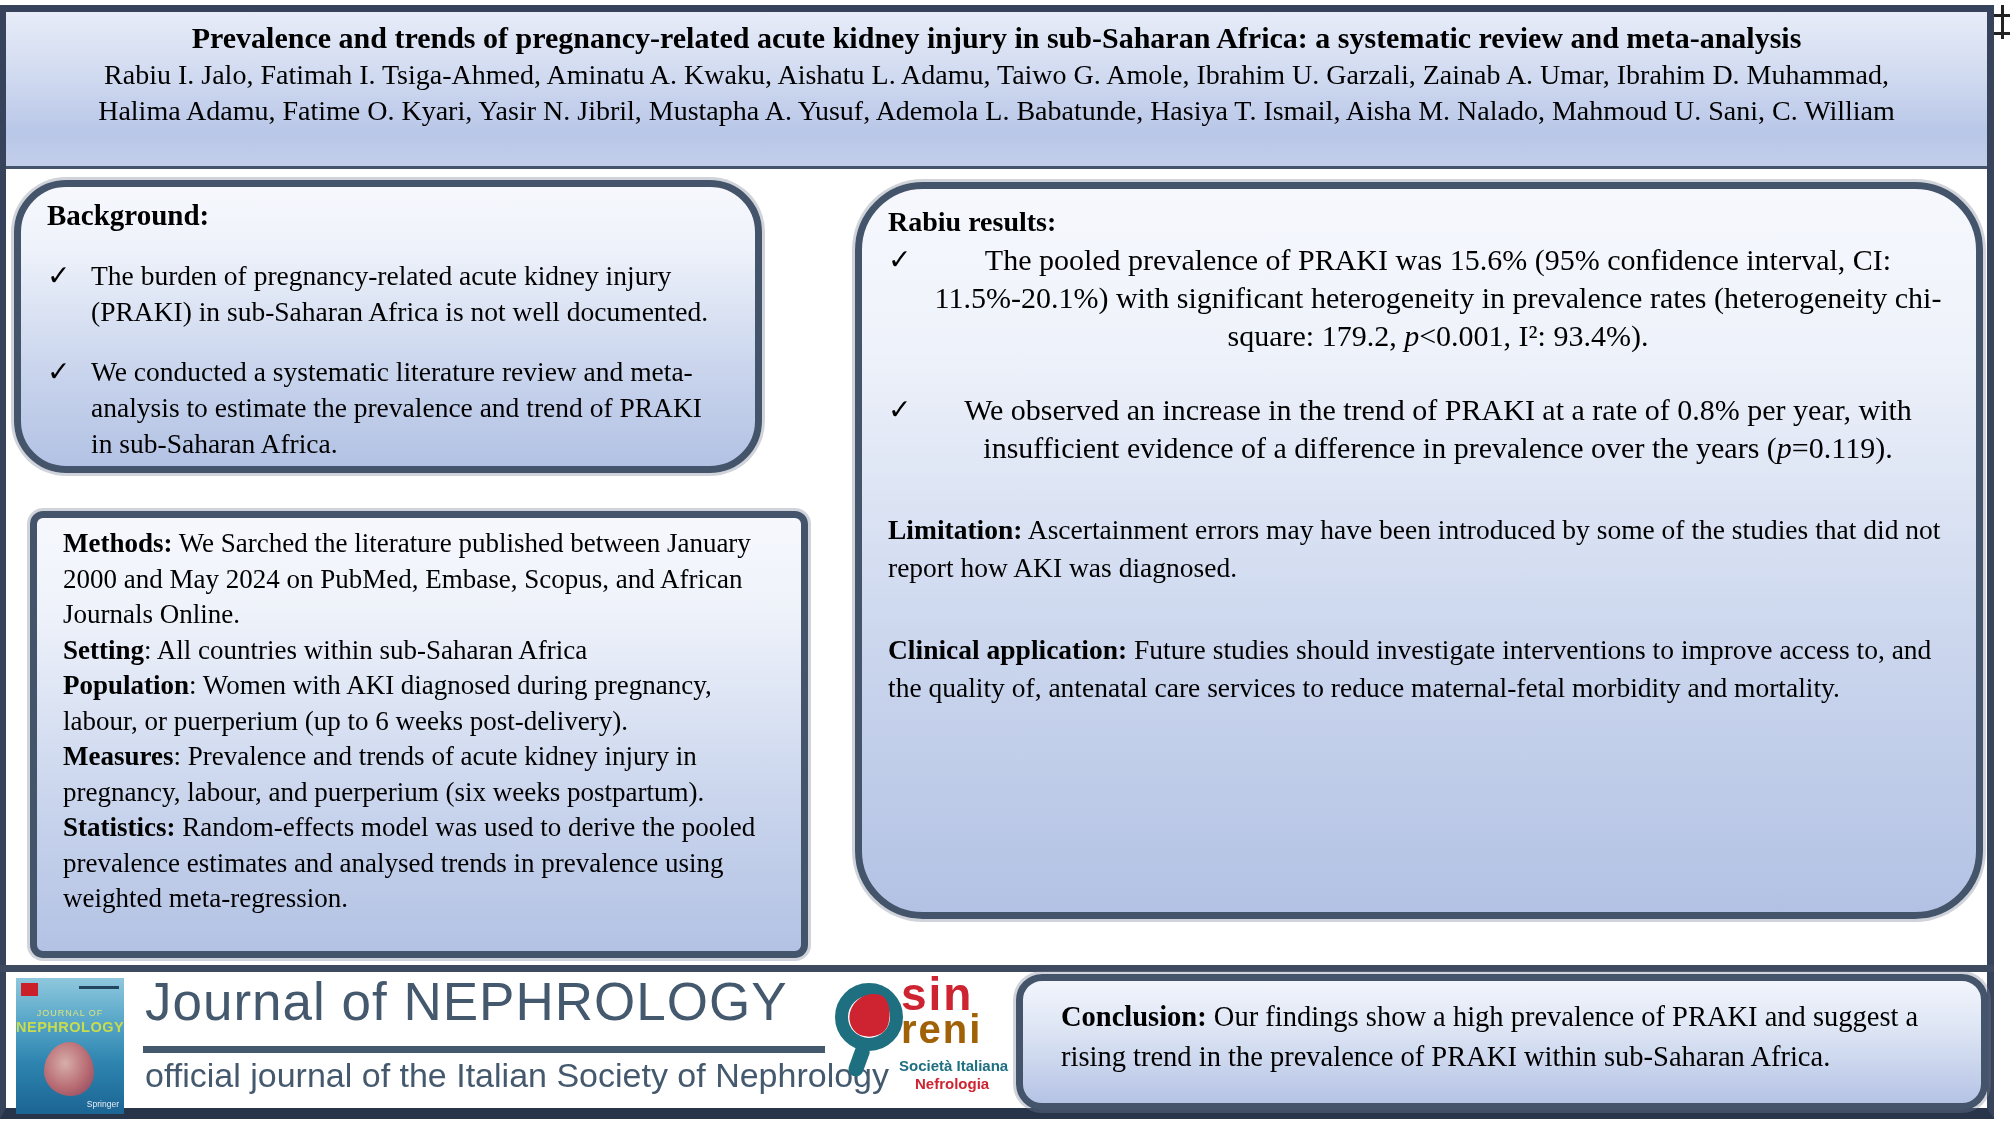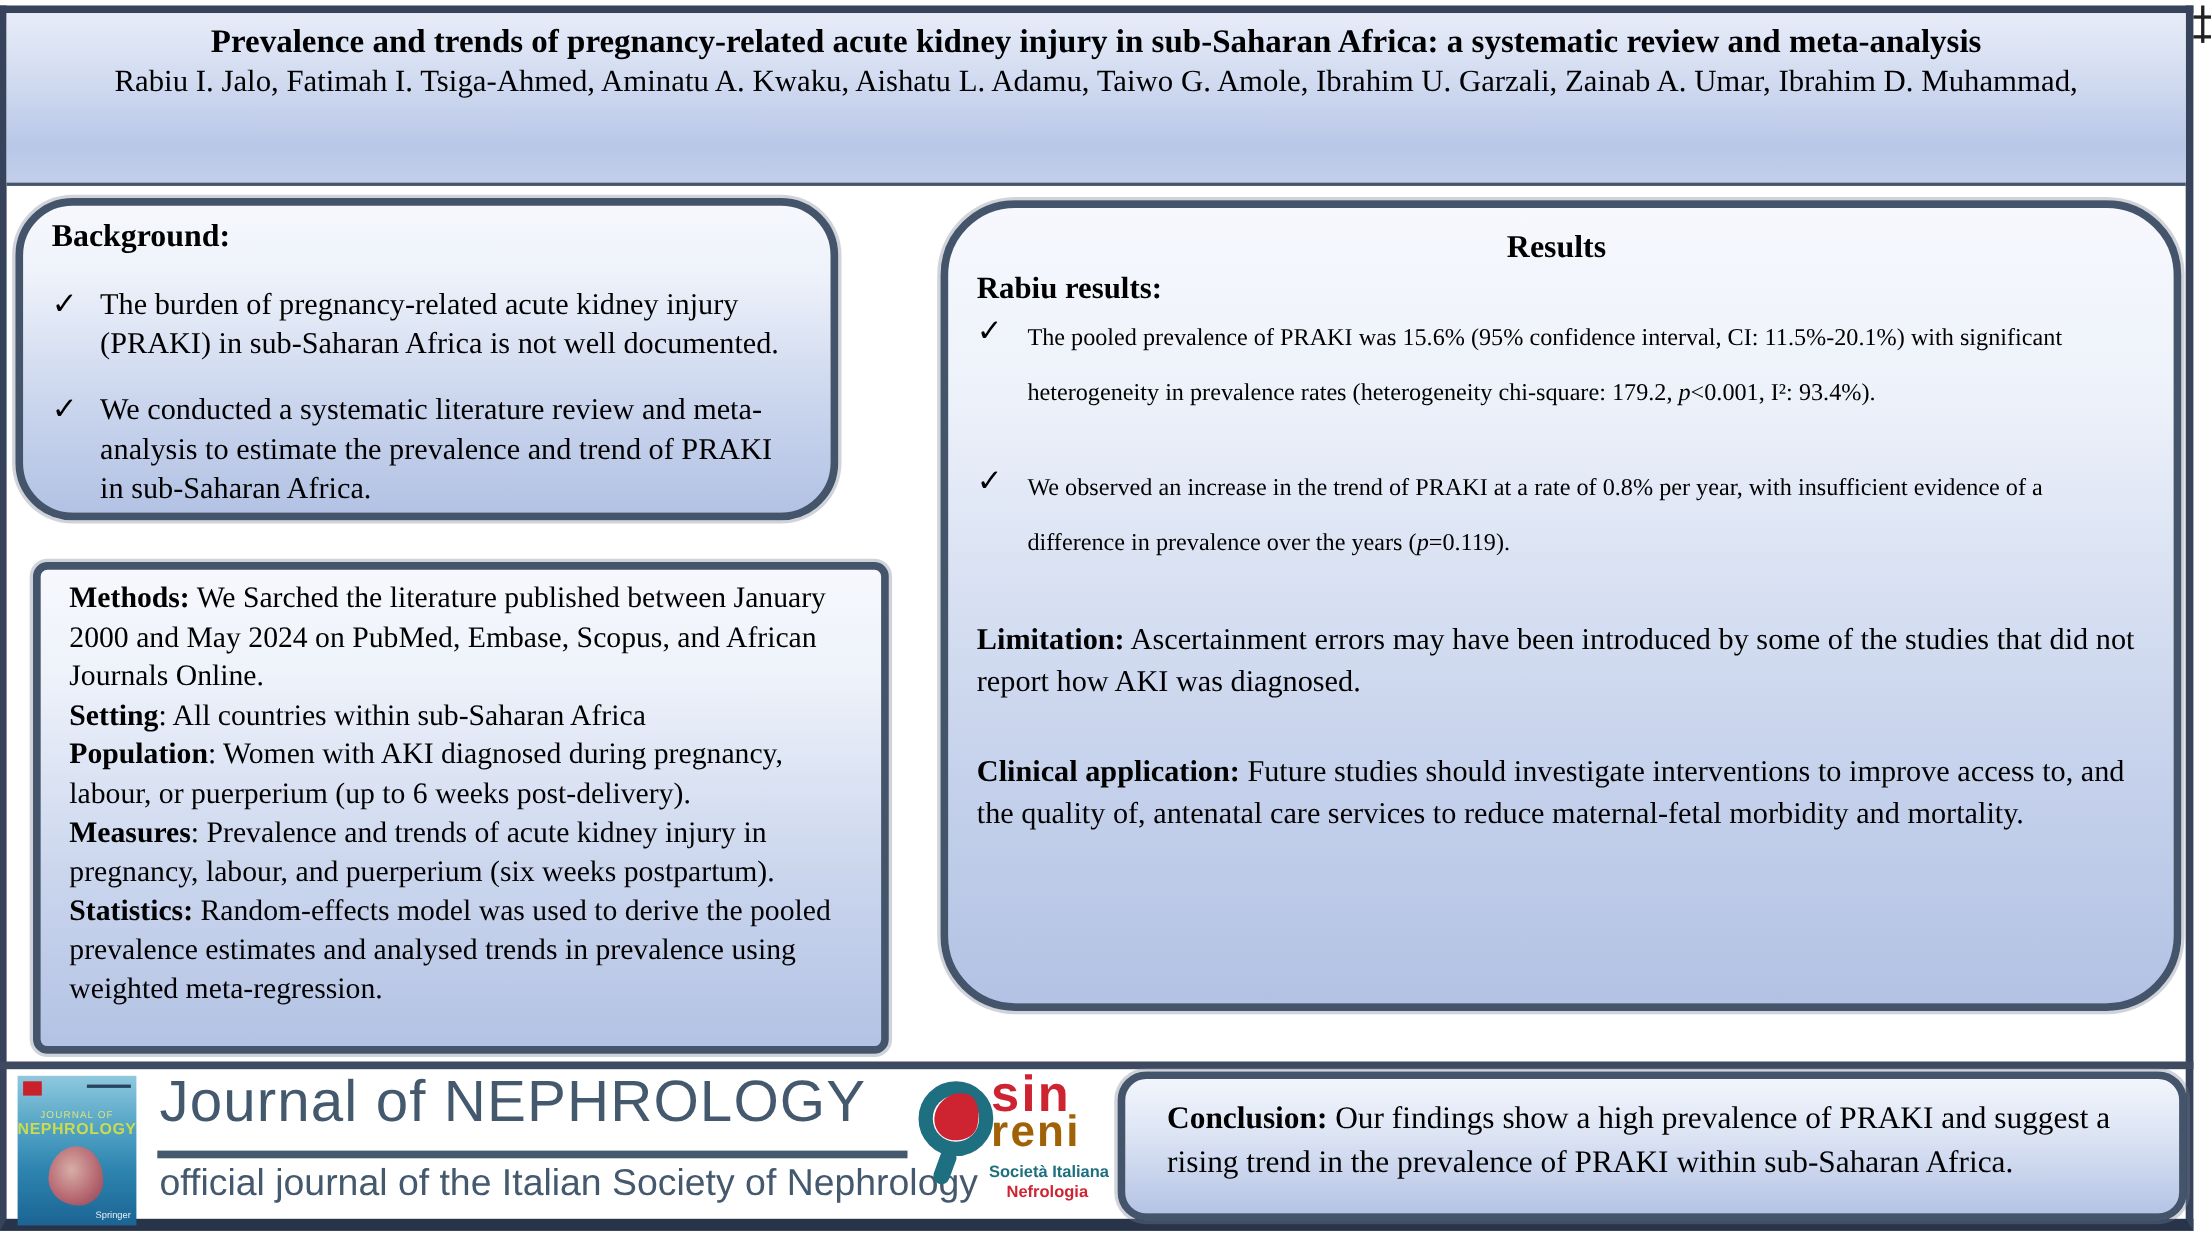--- a/index.html
+++ b/index.html
@@ -33,21 +33,21 @@
 
   .mtext{font-size:27px;line-height:35.5px;}
   .mtext p{margin:0;}
   .lbl{font-weight:bold;}
 
   .res-title{text-align:center;font-size:29px;font-weight:bold;margin:6px 0 2px 0;}
   .res-h{font-size:28px;font-weight:bold;line-height:38px;}
   .rbullet{display:flex;margin-top:0;}
   .rbullet.second{margin-top:36px;}
   .rbullet .chk{width:46px;flex:0 0 46px;font-size:28px;line-height:38px;font-family:"DejaVu Sans",sans-serif;}
-  .rbullet .btxt{font-size:22px;line-height:50px;}
+  .rbullet .btxt{font-size:30px;line-height:38px;text-align:center;}
   .rpara{font-size:27.5px;line-height:38px;margin-top:44px;}
 
   .conc-text{font-size:28.5px;line-height:40px;}
 
   
   .footer-sep{position:absolute;left:0;top:965px;width:1994px;height:7px;background:#3d4a60;}
 
   .cover{position:absolute;left:16px;top:978px;width:108px;height:136px;
     background:linear-gradient(180deg,#8fc8de 0%,#5aa8c9 30%,#2e85b0 62%,#1b6494 100%);font-family:"Liberation Sans",sans-serif;}
   .cover-badge{position:absolute;left:5px;top:5px;width:17px;height:13px;background:#c9202a;}
@@ -85,20 +85,21 @@
 
 <div class="anchor">
   <div class="v"></div>
     <div class="h1"></div>
     <div class="h2"></div>
 </div>
 
 <div class="header">
   <div class="title">Prevalence and trends of pregnancy-related acute kidney injury in sub-Saharan Africa: a systematic review and meta-analysis</div>
   <div class="authors">Rabiu I. Jalo, Fatimah I. Tsiga-Ahmed, Aminatu A. Kwaku, Aishatu L. Adamu, Taiwo G. Amole, Ibrahim U. Garzali, Zainab A. Umar, Ibrahim D. Muhammad,</div>
+  <div class="authors">Halima Adamu, Fatime O. Kyari, Yasir N. Jibril, Mustapha A. Yusuf, Ademola L. Babatunde, Hasiya T. Ismail, Aisha M. Nalado, Mahmoud U. Sani, C. William</div>
 </div>
 
 <div class="panel panel-bg">
   <div class="bg-heading">Background:</div>
   <div class="bullet" style="margin-top:26px;">
     <span class="chk">✓</span>
     <span class="btxt">The burden of pregnancy-related acute kidney injury (PRAKI) in sub-Saharan Africa is not well documented.</span>
   </div>
   <div class="bullet">
     <span class="chk">✓</span>
@@ -110,21 +111,20 @@
   <div class="mtext">
     <p><span class="lbl">Methods:</span><span> We Sarched the literature published between January 2000 and May 2024 on PubMed, Embase, Scopus, and African Journals Online.</span></p>
     <p><span class="lbl">Setting</span><span>: All countries within sub-Saharan Africa</span></p>
     <p><span class="lbl">Population</span><span>: Women with AKI diagnosed during pregnancy, labour, or puerperium (up to 6 weeks post-delivery).</span></p>
     <p><span class="lbl">Measures</span><span>: Prevalence and trends of acute kidney injury in pregnancy, labour, and puerperium (six weeks postpartum).</span></p>
     <p><span class="lbl">Statistics:</span><span> Random-effects model was used to derive the pooled prevalence estimates and analysed trends in prevalence using weighted meta-regression.</span></p>
   </div>
 </div>
 
 <div class="panel panel-results">
-  <div class="res-title">Results</div>
   <div class="res-h">Rabiu results:</div>
   <div class="rbullet">
     <span class="chk">✓</span>
     <span class="btxt"><span>The pooled prevalence of PRAKI was 15.6% (95% confidence interval, CI: 11.5%-20.1%) with significant heterogeneity in prevalence rates (heterogeneity chi-square: 179.2, </span><i>p</i><span>&lt;0.001, I²: 93.4%).</span></span>
   </div>
   <div class="rbullet second">
     <span class="chk">✓</span>
     <span class="btxt"><span>We observed an increase in the trend of PRAKI at a rate of 0.8% per year, with insufficient evidence of a difference in prevalence over the years (</span><i>p</i><span>=0.119).</span></span>
   </div>
   <div class="rpara"><span class="lbl">Limitation:</span><span> Ascertainment errors may have been introduced by some of the studies that did not report how AKI was diagnosed.</span></div>

